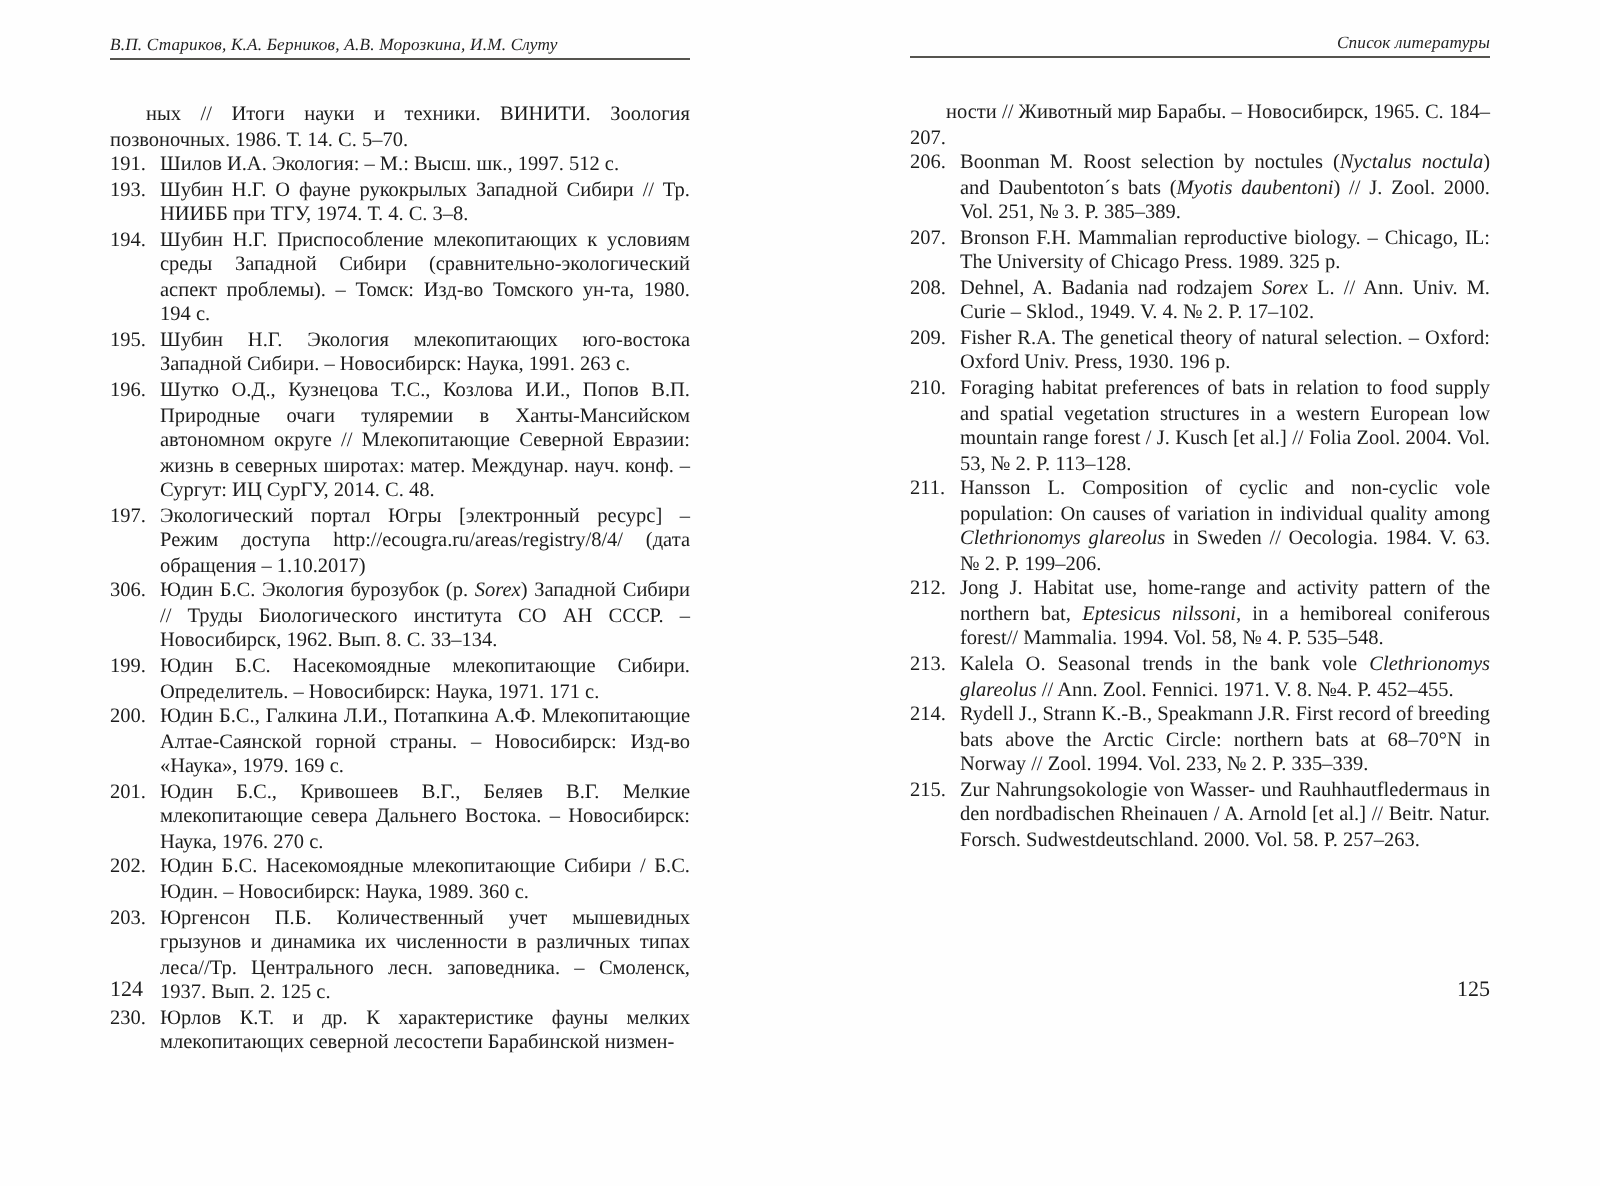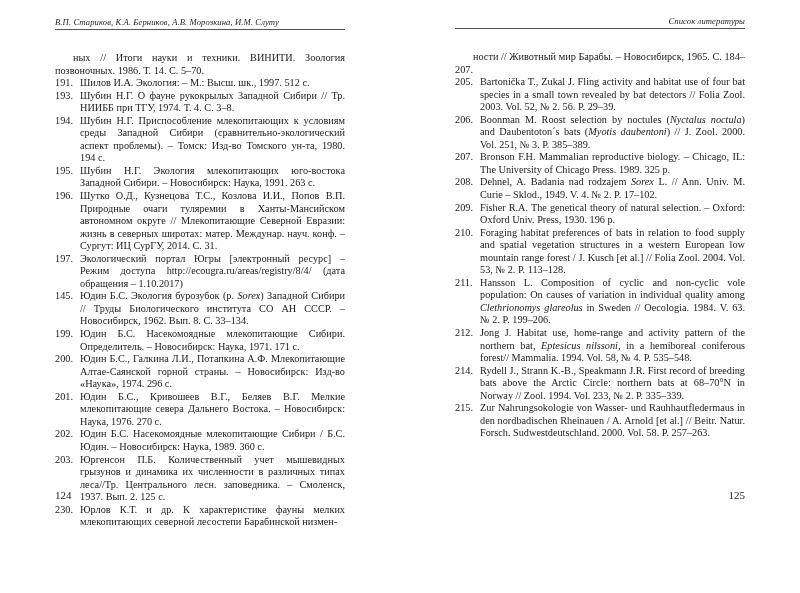--- a/index.html
+++ b/index.html
@@ -111,37 +111,37 @@
         <p class="ref">
           <span class="num">194.</span>
           <span>Шубин Н.Г. Приспособление млекопитающих к условиям среды Западной Сибири (сравнительно-экологический аспект проблемы). – Томск: Изд-во Томского ун-та, 1980. 194 с.</span>
         </p>
         <p class="ref">
           <span class="num">195.</span>
           <span>Шубин Н.Г. Экология млекопитающих юго-востока Западной Сибири. – Новосибирск: Наука, 1991. 263 с.</span>
         </p>
         <p class="ref">
           <span class="num">196.</span>
-          <span>Шутко О.Д., Кузнецова Т.С., Козлова И.И., Попов В.П. Природные очаги туляремии в Ханты-Мансийском автономном округе // Млекопитающие Северной Евразии: жизнь в северных широтах: матер. Междунар. науч. конф. – Сургут: ИЦ СурГУ, 2014. С. 31.</span>
+          <span>Шутко О.Д., Кузнецова Т.С., Козлова И.И., Попов В.П. Природные очаги туляремии в Ханты-Мансийском автономном округе // Млекопитающие Северной Евразии: жизнь в северных широтах: матер. Междунар. науч. конф. – Сургут: ИЦ СурГУ, 2014. С. 48.</span>
         </p>
         <p class="ref">
           <span class="num">197.</span>
           <span>Экологический портал Югры [электронный ресурс] – Режим доступа http://ecougra.ru/areas/registry/8/4/ (дата обращения – 1.10.2017)</span>
         </p>
         <p class="ref">
-          <span class="num">145.</span>
+          <span class="num">306.</span>
           <span>Юдин Б.С. Экология бурозубок (р. <i>Sorex</i>) Западной Сибири // Труды Биологического института СО АН СССР. – Новосибирск, 1962. Вып. 8. С. 33–134.</span>
         </p>
         <p class="ref">
           <span class="num">199.</span>
           <span>Юдин Б.С. Насекомоядные млекопитающие Сибири. Определитель. – Новосибирск: Наука, 1971. 171 с.</span>
         </p>
         <p class="ref">
           <span class="num">200.</span>
-          <span>Юдин Б.С., Галкина Л.И., Потапкина А.Ф. Млекопитающие Алтае-Саянской горной страны. – Новосибирск: Изд-во «Наука», 1974. 296 с.</span>
+          <span>Юдин Б.С., Галкина Л.И., Потапкина А.Ф. Млекопитающие Алтае-Саянской горной страны. – Новосибирск: Изд-во «Наука», 1979. 169 с.</span>
         </p>
         <p class="ref">
           <span class="num">201.</span>
           <span>Юдин Б.С., Кривошеев В.Г., Беляев В.Г. Мелкие млекопитающие севера Дальнего Востока. – Новосибирск: Наука, 1976. 270 с.</span>
         </p>
         <p class="ref">
           <span class="num">202.</span>
           <span>Юдин Б.С. Насекомоядные млекопитающие Сибири / Б.С. Юдин. – Новосибирск: Наука, 1989. 360 с.</span>
         </p>
         <p class="ref">
@@ -160,24 +160,20 @@
 
     <div class="leaf leaf-right">
       <div class="runhead runhead-right">Список литературы</div>
       <div class="rule"></div>
 
       <div class="refs">
 
         <p class="cont"><span>ности // Животный мир Барабы. – Новосибирск, 1965. С. 184–207.</span></p>
 
         <p class="ref">
-          <span class="num">205.</span>
-          <span>Bartonička T., Zukal J. Fling activity and habitat use of four bat species in a small town revealed by bat detectors // Folia Zool. 2003. Vol. 52, № 2. 56. P. 29–39.</span>
-        </p>
-        <p class="ref">
           <span class="num">206.</span>
           <span>Boonman M. Roost selection by noctules (<i>Nyctalus noctula</i>) and Daubentoton´s bats (<i>Myotis daubentoni</i>) // J. Zool. 2000. Vol. 251, № 3. P. 385–389.</span>
         </p>
         <p class="ref">
           <span class="num">207.</span>
           <span>Bronson F.H. Mammalian reproductive biology. – Chicago, IL: The University of Chicago Press. 1989. 325 p.</span>
         </p>
         <p class="ref">
           <span class="num">208.</span>
           <span>Dehnel, A. Badania nad rodzajem <i>Sorex</i> L. // Ann. Univ. M. Curie – Sklod., 1949. V. 4. № 2. P. 17–102.</span>
@@ -192,20 +188,24 @@
         </p>
         <p class="ref">
           <span class="num">211.</span>
           <span>Hansson L. Composition of cyclic and non-cyclic vole population: On causes of variation in individual quality among <i>Clethrionomys <i>glareolus</i></i> in Sweden // Oecologia. 1984. V. 63. № 2. P. 199–206.</span>
         </p>
         <p class="ref">
           <span class="num">212.</span>
           <span>Jong J. Habitat use, home-range and activity pattern of the northern bat, <i>Eptesicus nilssoni</i>, in a hemiboreal coniferous forest// Mammalia. 1994. Vol. 58, № 4. P. 535–548.</span>
         </p>
         <p class="ref">
+          <span class="num">213.</span>
+          <span>Kalela O. Seasonal trends in the bank vole <i>Clethrionomys <i>glareolus</i></i> // Ann. Zool. Fennici. 1971. V. 8. №4. P. 452–455.</span>
+        </p>
+        <p class="ref">
           <span class="num">214.</span>
           <span>Rydell J., Strann K.-B., Speakmann J.R. First record of breeding bats above the Arctic Circle: northern bats at 68–70°N in Norway // Zool. 1994. Vol. 233, № 2. P. 335–339.</span>
         </p>
         <p class="ref">
           <span class="num">215.</span>
           <span>Zur Nahrungsokologie von Wasser- und Rauhhautfledermaus in den nordbadischen Rheinauen / A. Arnold [et al.] // Beitr. Natur. Forsch. Sudwestdeutschland. 2000. Vol. 58. P. 257–263.</span>
         </p>
 
       </div>
 

